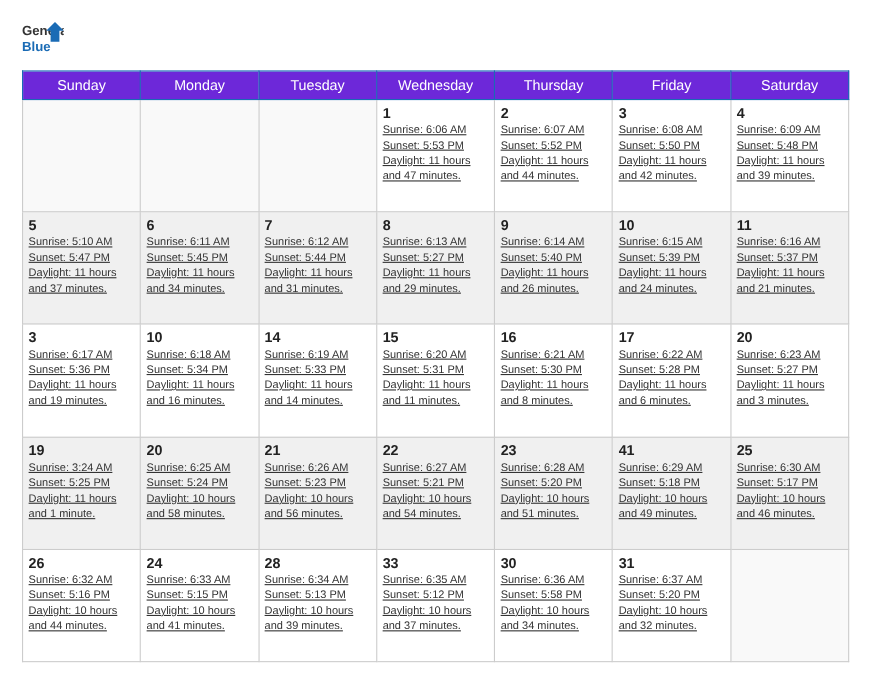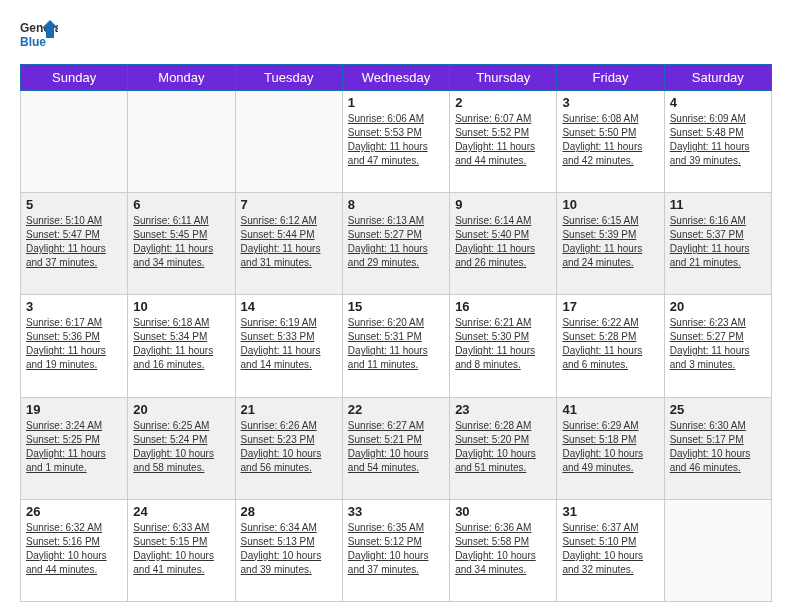--- a/index.html
+++ b/index.html
@@ -311,20 +311,20 @@
           </td>
           <td>
             <span class="day-number">30</span>
             <div class="day-info">Sunrise: 6:36 AM
 Sunset: 5:58 PM
 Daylight: 10 hours and 34 minutes.</div>
           </td>
           <td>
             <span class="day-number">31</span>
             <div class="day-info">Sunrise: 6:37 AM
-Sunset: 5:10 PM
+Sunset: 5:20 PM
 Daylight: 10 hours and 32 minutes.</div>
           </td>
           <td class="empty"></td>
         </tr>
       </tbody>
   </table>
 </div>
 
 </body></html>

